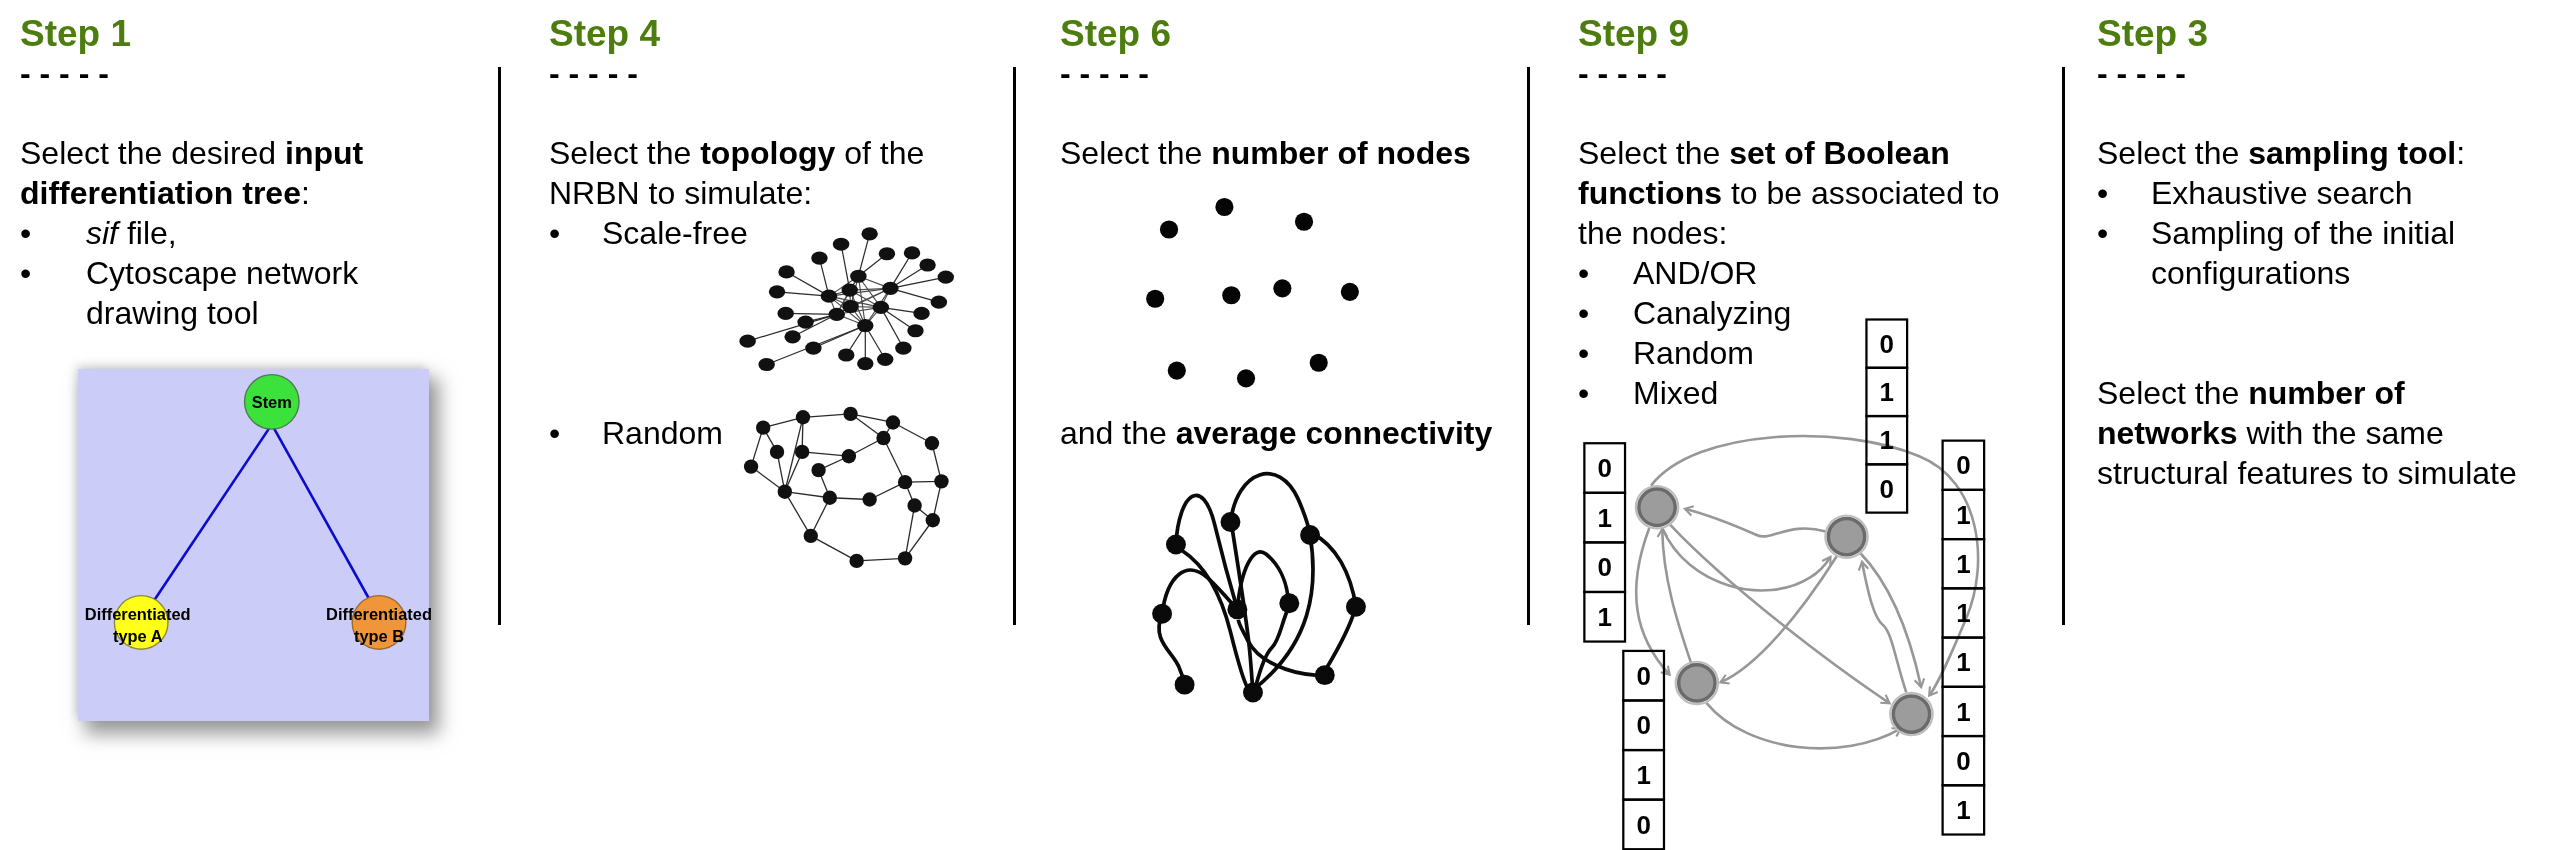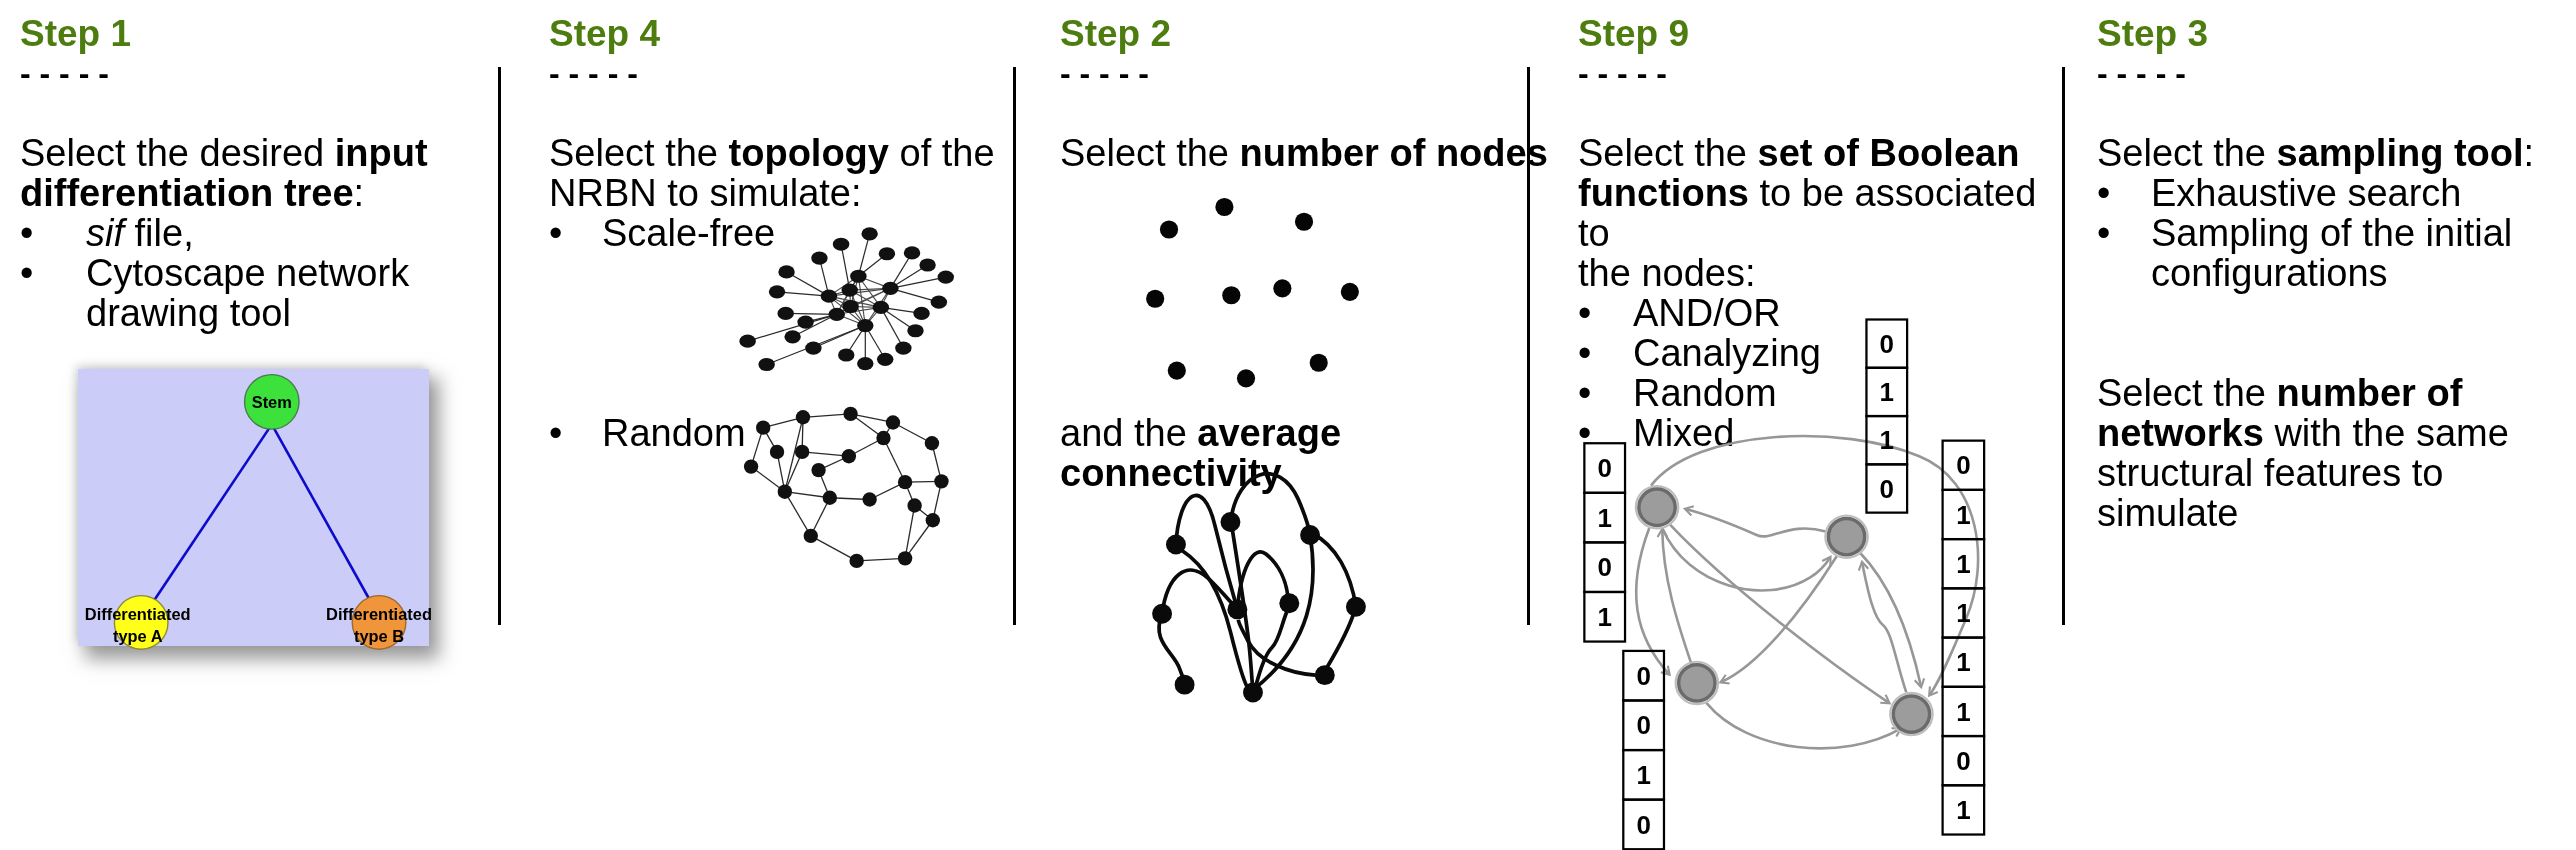--- a/index.html
+++ b/index.html
@@ -1,33 +1,33 @@
 <!DOCTYPE html>
 <html style="font-size:14px"><head><meta charset="utf-8">
 <style>
 html,body{margin:0;padding:0}
 body{width:2576px;height:851px;position:relative;background:#fff;overflow:hidden;
  font-family:"Liberation Sans",sans-serif;-webkit-font-smoothing:antialiased}
 .hd{position:absolute;top:14.7px;font-size:37px;font-weight:bold;line-height:37px;color:#4d7c0f;white-space:nowrap}
 .da{position:absolute;top:57px;font-size:32px;font-weight:bold;line-height:33px;color:#000;white-space:nowrap}
-.bo{position:absolute;top:133px;font-size:38px;line-height:40px;color:#000}
+.bo{position:absolute;top:133px;font-size:32px;line-height:40px;color:#000}
 .ib{display:inline-block}
 .vl{position:absolute;top:67px;height:558px;width:2.6px;background:#000}
-#pbox{position:absolute;left:78px;top:369px;width:351px;height:277px;background:#ccccf8;
+#pbox{position:absolute;left:78px;top:369px;width:351px;height:352px;background:#ccccf8;
  box-shadow:8.7px 11.2px 17.3px 1.7px rgba(90,90,90,.62), -1.7px -2.6px 8.7px rgba(150,150,150,.40)}
 .pt{font-family:"Liberation Sans",sans-serif;font-weight:bold;fill:#000;text-anchor:middle}
 .tt{font-family:"Liberation Sans",sans-serif;font-weight:bold;font-size:30px;fill:#000;text-anchor:middle}
 #ov{position:absolute;left:0;top:0}
 </style></head>
 <body>
 <div class="hd" style="left:20px">Step 1</div>
 <div class="da" style="left:20px">- - - - -</div>
 <div class="hd" style="left:549px">Step 4</div>
 <div class="da" style="left:549px">- - - - -</div>
-<div class="hd" style="left:1060px">Step 2</div>
+<div class="hd" style="left:1060px">Step 6</div>
 <div class="da" style="left:1060px">- - - - -</div>
 <div class="hd" style="left:1578px">Step 9</div>
 <div class="da" style="left:1578px">- - - - -</div>
 <div class="hd" style="left:2097px">Step 3</div>
 <div class="da" style="left:2097px">- - - - -</div>
 <div class="bo" style="left:20px;width:485px">Select the desired <b>input</b><br>
 <b>differentiation tree</b>:<br>
 <span class="ib" style="width:66px">•</span><i>sif</i> file,<br>
 <span class="ib" style="width:66px">•</span>Cytoscape network<br>
 <span class="ib" style="width:66px"></span>drawing tool</div>

